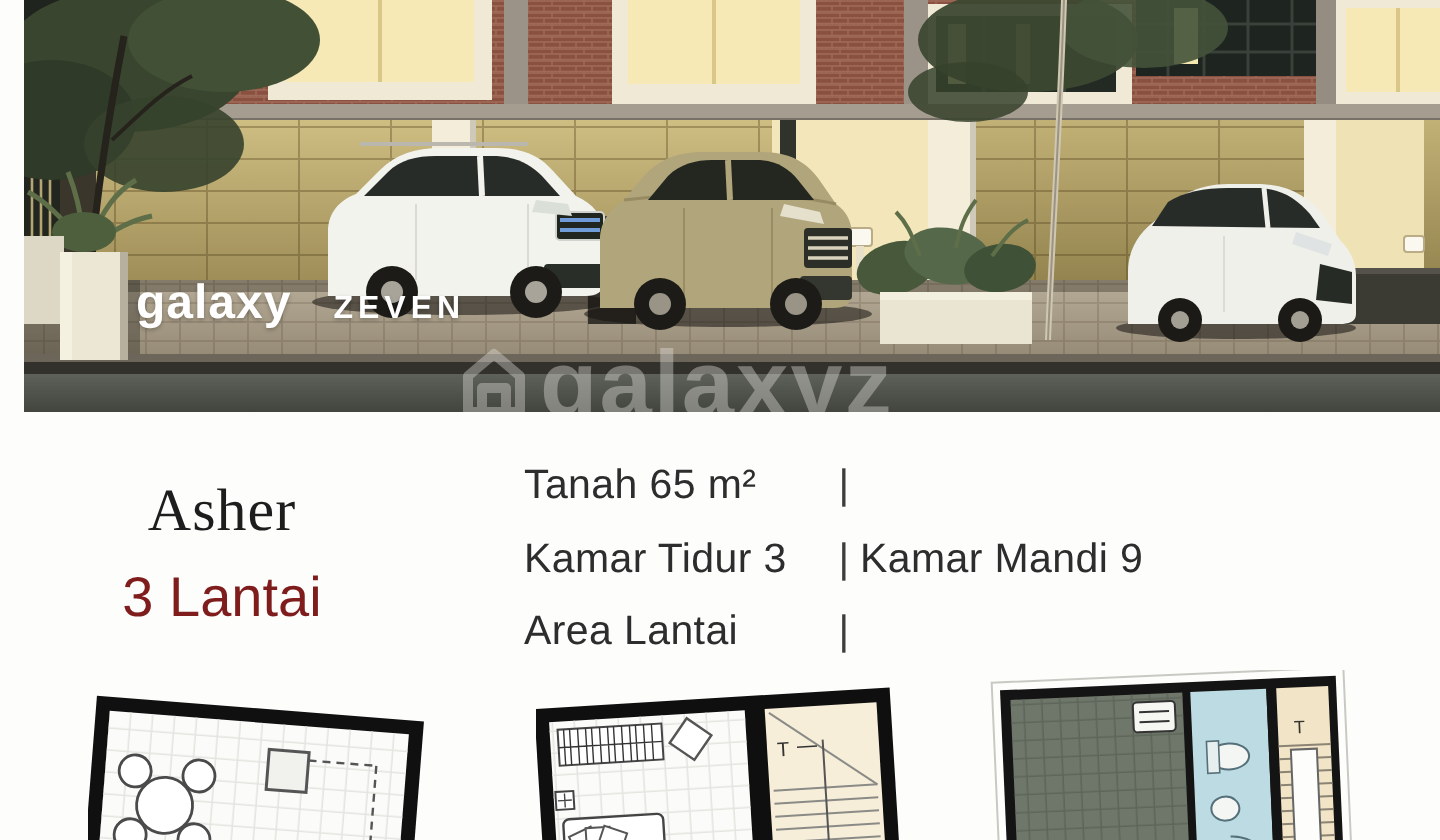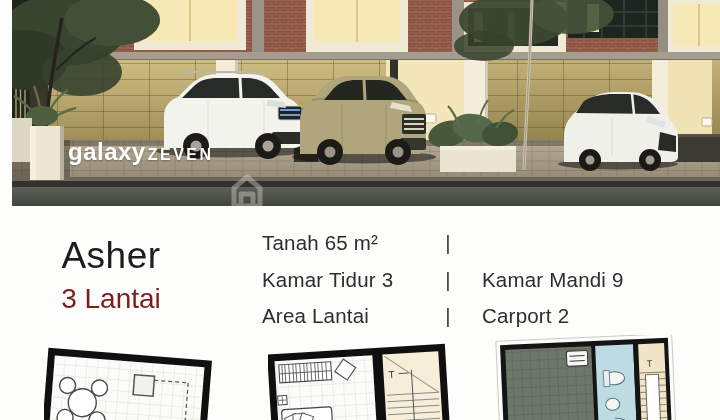--- a/index.html
+++ b/index.html
@@ -14,38 +14,38 @@
     overflow:hidden;background:#be185d;
   }
   .photo svg{display:block;}
   .brand{
     position:absolute;left:56px;top:138px;
     display:flex;align-items:baseline;
     color:#ffffff;text-shadow:0 1px 2px rgba(0,0,0,.25);
     white-space:nowrap;
   }
   .brand-name{font-size:24px;font-weight:700;letter-spacing:.5px;}
-  .brand-suffix{font-size:16px;font-weight:700;letter-spacing:2.5px;margin-left:2px;}
+  .brand-suffix{font-size:16px;font-weight:700;letter-spacing:2.5px;margin-left:21px;}
   .watermark{
     position:absolute;left:216px;top:168px;
     display:flex;align-items:flex-start;
     color:rgba(228,226,220,.40);
     white-space:nowrap;
   }
   .watermark-text{font-size:47px;font-weight:700;letter-spacing:1px;line-height:1;}
   .watermark-icon{margin-right:4px;margin-top:4px;opacity:.9;}
   
   .title-block{
     position:absolute;left:36px;top:234px;width:150px;text-align:center;color:#1d1d1d;
   }
-  .title{font-size:37px;font-weight:500;line-height:44px;letter-spacing:.5px;margin:0;}
+  .title{font-size:30px;font-weight:500;line-height:44px;letter-spacing:.5px;margin:0;font-family:Liberation Serif, serif;}
   .subtitle{font-size:28px;font-weight:400;line-height:32px;margin-top:5px;color:#7f1d1d;}
   .specs{position:absolute;left:262px;top:229px;}
   .spec-row{
-    display:grid;grid-template-columns:152px 16px auto;column-gap:26px;
+    display:grid;grid-template-columns:152px 16px auto;column-gap:0;
     height:28px;margin-bottom:8.5px;align-items:center;
     font-size:20.5px;font-weight:500;color:#2d2d2d;letter-spacing:.2px;
     white-space:nowrap;
   }
   .spec-sep{text-align:center;color:#3d3d3d;font-weight:400;}
   
   .plan{position:absolute;overflow:visible;}
   .plan svg{display:block;}
   .plan1{left:44px;top:342px;}
   .plan2{left:268px;top:339px;}
@@ -249,20 +249,21 @@
 
   <div class="brand">
     <span class="brand-name">galaxy</span>
     <span class="brand-suffix">ZEVEN</span>
   </div>
 
   <div class="watermark">
     <svg class="watermark-icon" width="38" height="38" viewBox="0 0 38 38">
       <path d="M6 34 V16 L19 5 L32 16 V34 Z M13 34 V22 H25 V34" fill="none" stroke="rgba(228,226,220,.42)" stroke-width="5" stroke-linejoin="round"></path>
     </svg>
+    <span class="watermark-text">galaxyz</span>
   </div>
 </div>
 
 <div class="title-block">
   <div class="title">Asher</div>
   <div class="subtitle">3 Lantai</div>
 </div>
 
 <div class="specs">
   <div class="spec-row">
@@ -270,21 +271,20 @@
     <span class="spec-sep">|</span>
   </div>
   <div class="spec-row">
     <span>Kamar Tidur 3</span>
     <span class="spec-sep">|</span>
     <span>Kamar Mandi 9</span>
   </div>
   <div class="spec-row">
     <span>Area Lantai</span>
     <span class="spec-sep">|</span>
-    <span>Carport 2</span>
   </div>
 </div>
 
 <div class="plan plan1">
   <svg width="176" height="110" viewBox="0 0 176 110">
     <defs>
       <pattern id="gridA" width="11" height="11" patternUnits="userSpaceOnUse">
         <path d="M0 10.6H11 M10.6 0V11" stroke="#e4e4e0" stroke-width="0.8" fill="none"></path>
       </pattern>
     </defs>

